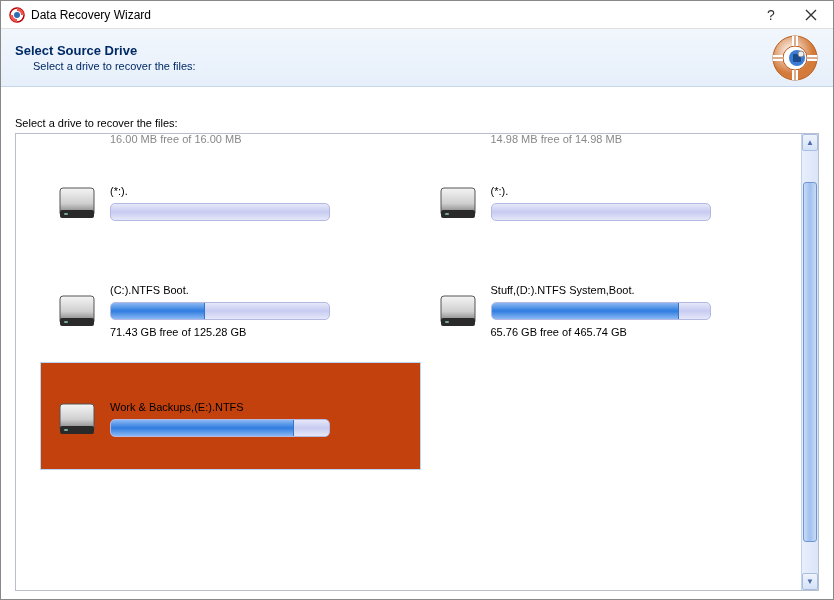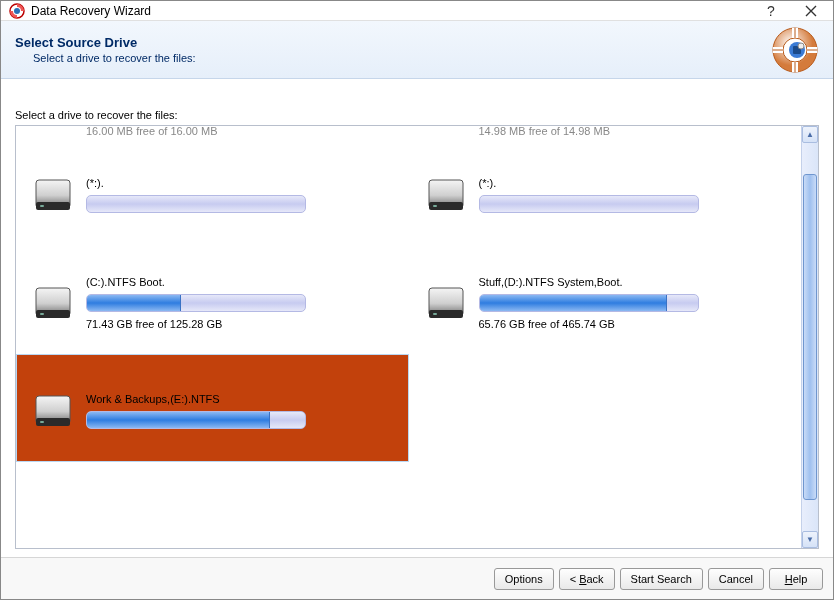--- a/index.html
+++ b/index.html
@@ -1,29 +1,29 @@
 <!DOCTYPE html>
 <html><head>
 <meta charset="utf-8">
 <style>
   * { box-sizing: border-box; margin: 0; padding: 0; }
   body { font-family: "Segoe UI", Tahoma, sans-serif; font-size: 11px; background: #fff; color: #000; }
   .window { width: 834px; height: 600px; border: 1px solid #888; background: #fff; display: flex; flex-direction: column; }
-  .titlebar { height: 20px; display: flex; align-items: center; padding: 0 2px 0 8px; background: #fff; border-bottom: 1px solid #e0e0e0; }
+  .titlebar { height: 28px; display: flex; align-items: center; padding: 0 2px 0 8px; background: #fff; border-bottom: 1px solid #e0e0e0; }
   .titlebar .app-icon { width: 16px; height: 16px; margin-right: 6px; }
   .titlebar .title { flex: 1; font-size: 12px; }
   .titlebar .btn { width: 40px; height: 26px; display:flex; align-items:center; justify-content:center; font-size:14px; color:#333; }
   .header { height: 58px; background: linear-gradient(#f2f7fd, #e6effa); border-bottom: 1px solid #c6d6ea; display:flex; align-items:center; padding: 6px 14px; }
   .header .text { flex:1; }
   .header .text .h1 { font-size:13px; color:#002a66; font-weight:bold; }
   .header .text .h2 { font-size:11px; color:#002a66; padding-left:18px; margin-top:2px; }
   .header .life-icon { width:48px; height:48px; }
   .content { flex:1; padding: 12px 14px 8px 14px; display:flex; flex-direction:column; overflow:hidden; }
   .content-label { font-size:11px; margin-bottom:4px; margin-top:18px; }
-  .scrollbox { flex:1; border:1px solid #b8bfcc; position:relative; display:flex; overflow:hidden; }
+  .scrollbox { flex:1; border:1px solid #b8bfcc; position:relative; display:flex; overflow:hidden;padding-left:24px; }
   .scroll-inner { flex:1; overflow:hidden; position:relative; }
   .scrollbar { width:17px; background:linear-gradient(to right,#e8eefc,#dae5f8); border-left:1px solid #c4d1ea; display:flex; flex-direction:column; }
   .scrollbar .arrow { height:17px; display:flex; align-items:center; justify-content:center; background:linear-gradient(#eef3fc,#d5e2f7); border:1px solid #a9bde0; margin:0; font-size:8px; color:#4a6da8; border-radius:2px; }
   .scrollbar .track { flex:1; position:relative; margin:1px; }
   .scrollbar .thumb { position:absolute; left:0; right:0; top:30px; bottom:30px; background:linear-gradient(to right,#c9dbf7,#9fc0ef,#c9dbf7); border:1px solid #6f96cf; border-radius:3px; }
   .grid { display:grid; grid-template-columns: 1fr 1fr; }
   .drive { display:flex; align-items:center; padding: 20px 16px 14px 16px; min-height:108px; }
   .drive.sel { background:#c2410c; outline:1px solid #b9d7f3; outline-offset:-1px; }
   .drive .hdd { width:42px; height:42px; margin-right:12px; flex-shrink:0; }
   .drive .info { flex:1; }
@@ -211,21 +211,14 @@
       <div class="scrollbar">
         <div class="arrow">▲</div>
         <div class="track">
           <div class="thumb"></div>
         </div>
         <div class="arrow">▼</div>
       </div>
     </div>
   </div>
 
-  <div class="footer">
-    <button><span>Options</span></button>
-    <button><span>&lt; </span><span class="u">B</span><span>ack</span></button>
-    <button><span>Start Search</span></button>
-    <button><span>Cancel</span></button>
-    <button><span class="u">H</span><span>elp</span></button>
-  </div>
 
 </div>
 
 </body></html>

